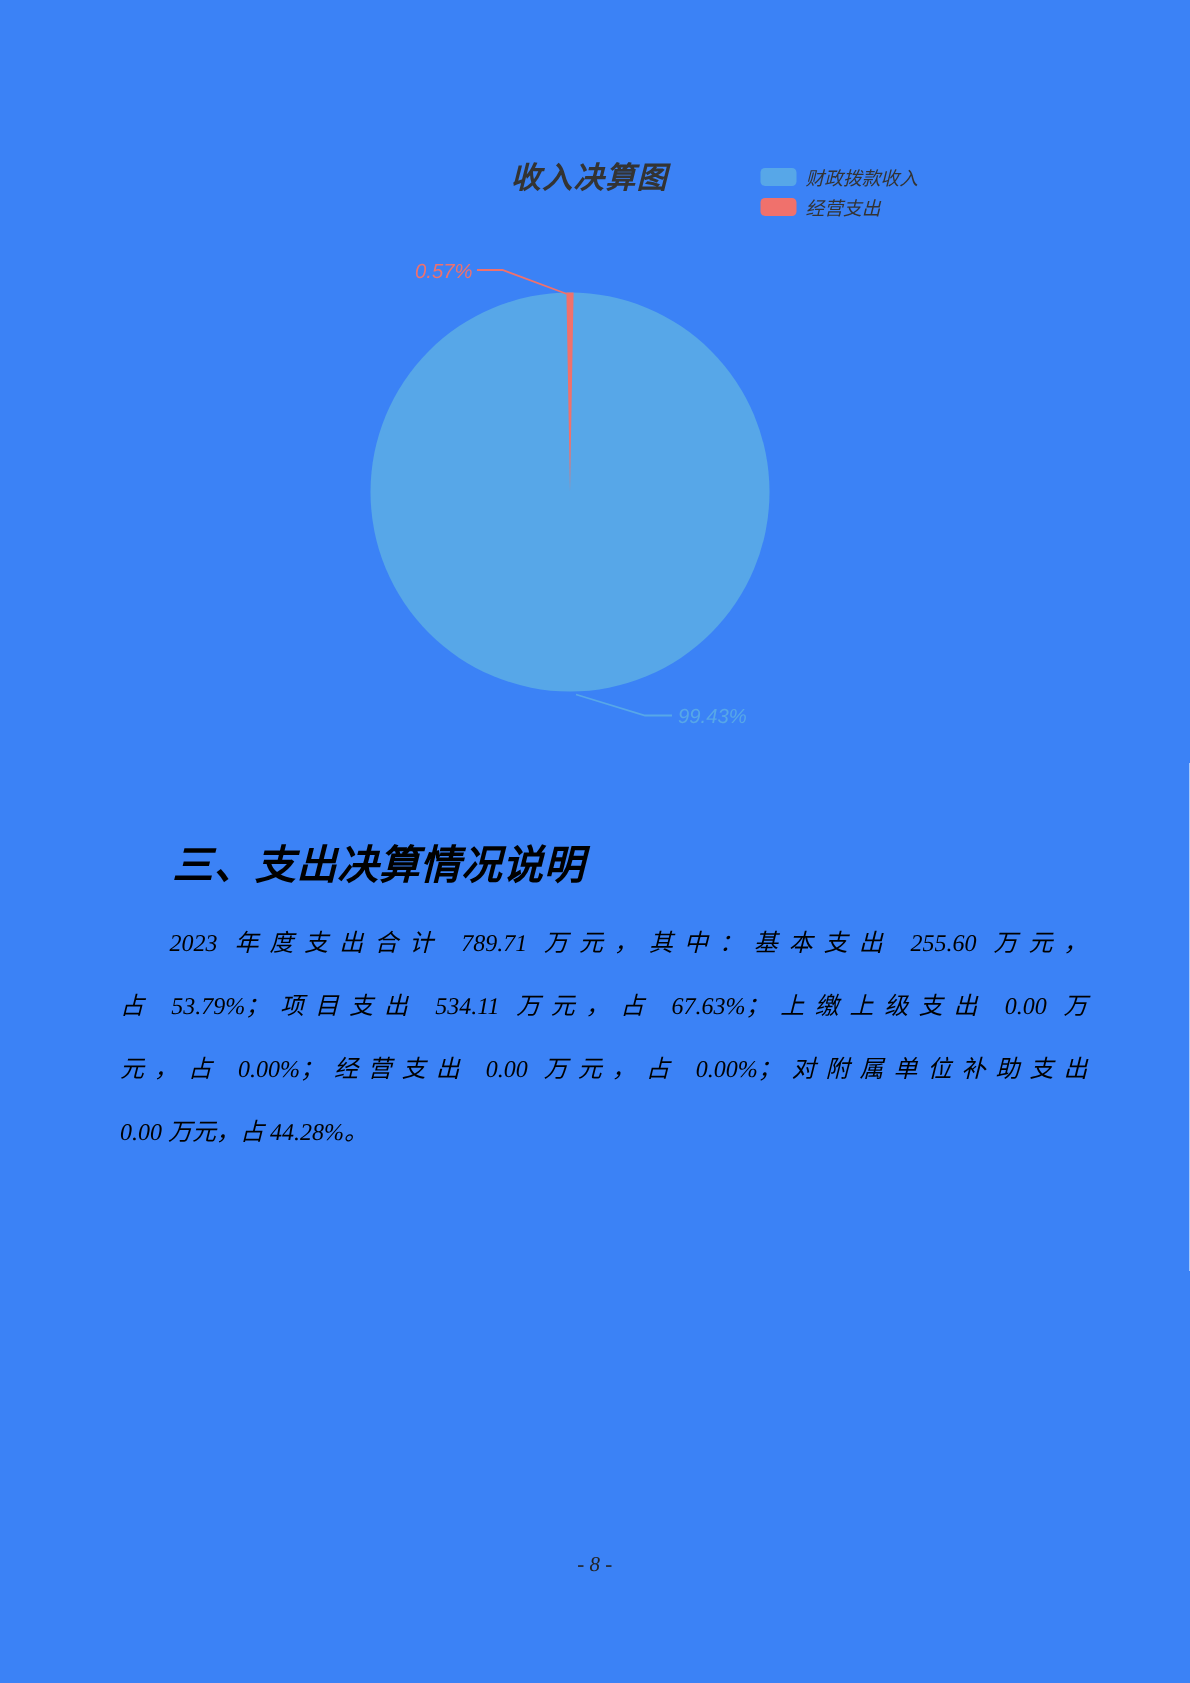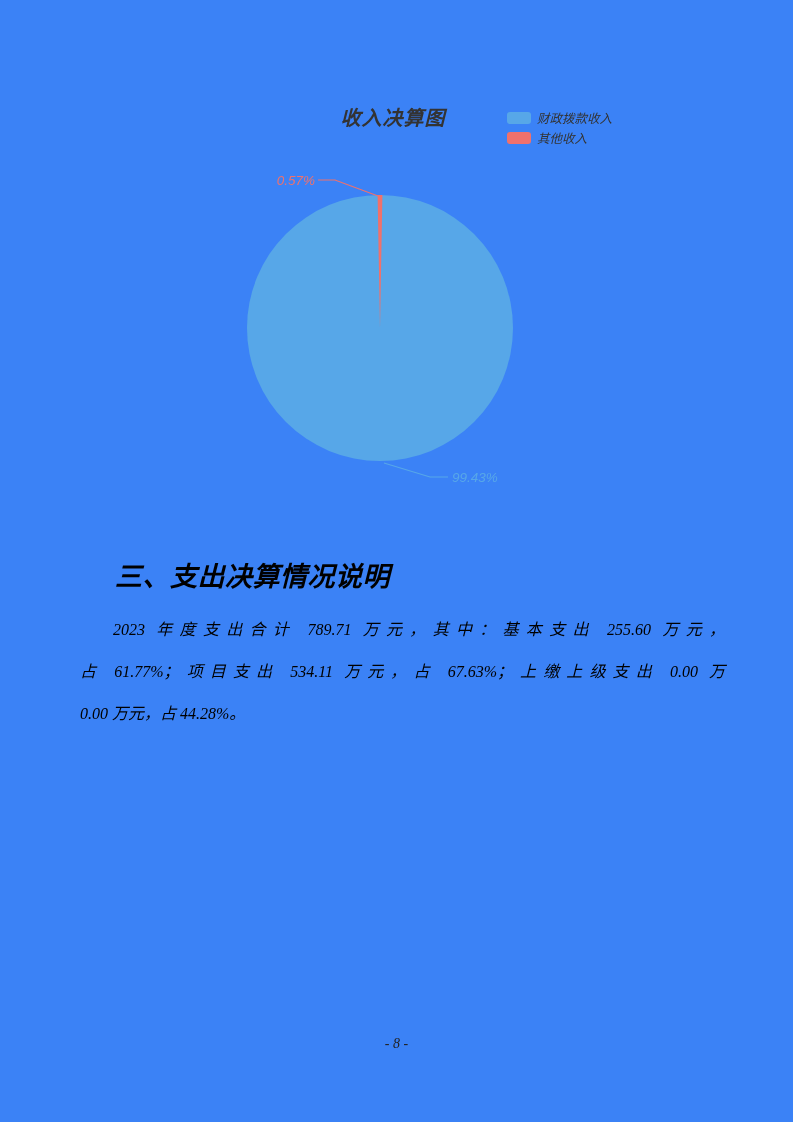--- a/index.html
+++ b/index.html
@@ -117,21 +117,21 @@
   <div>
     <div class="chart-title">收入决算图</div>
 
     <div class="legend">
       <div class="legend-row">
         <span class="swatch sw-fiscal"></span>
         <span class="legend-label">财政拨款收入</span>
       </div>
       <div class="legend-row">
         <span class="swatch sw-other"></span>
-        <span class="legend-label">其他收入</span>
+        <span class="legend-label">经营支出</span>
       </div>
     </div>
 
     <svg class="pie-svg" width="330" height="340" viewBox="0 0 330 340">
 
       <circle cx="150" cy="168" r="133" fill="#57A7E8"></circle>
 
       <path d="M150,168 L147.6,35.05 A133,133 0 0 1 152.4,35.05 Z" fill="#F0716C"></path>
 
       <polyline points="88,20 105,20 148,36" fill="none" stroke-width="1.2" stroke="#F0716C"></polyline>
@@ -139,19 +139,20 @@
 
       <polyline points="154,303 200,317 218,317" fill="none" stroke-width="1.2" stroke="#57A7E8"></polyline>
       <text x="222" y="322" text-anchor="start" fill="#57A7E8">99.43%</text>
     </svg>
   </div>
 
   <div class="section-heading">三、支出决算情况说明</div>
 
   <div class="paragraph">
     <span class="para-line just first">2023 年度支出合计 789.71 万元，其中：基本支出 255.60 万元，</span>
-    <span class="para-line just">占 61.77%；项目支出 534.11 万元，占 67.63%；上缴上级支出 0.00 万</span>
+    <span class="para-line just">占 53.79%；项目支出 534.11 万元，占 67.63%；上缴上级支出 0.00 万</span>
+    <span class="para-line just">元，占 0.00%；经营支出 0.00 万元，占 0.00%；对附属单位补助支出</span>
     <span class="para-line">0.00 万元，占 44.28%。</span>
   </div>
 
   <div class="page-number">- 8 -</div>
 
 </div>
 
 </body></html>

